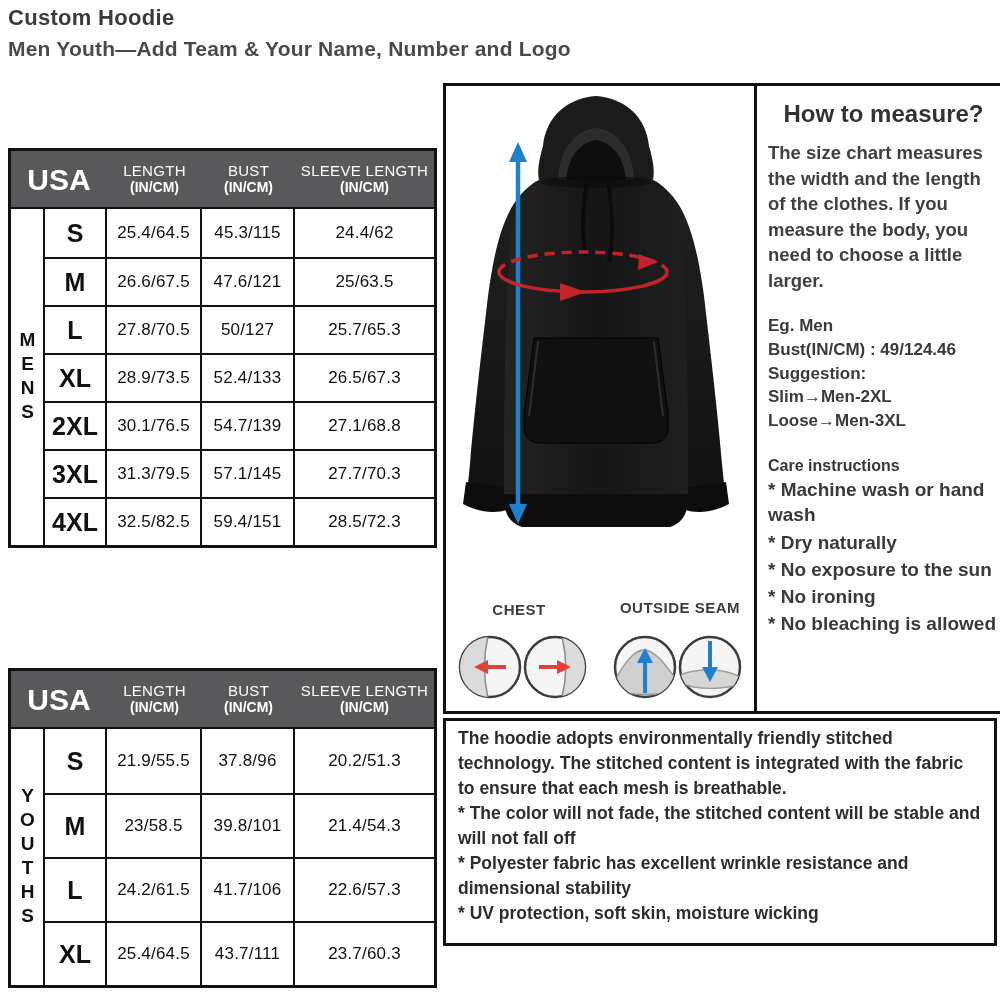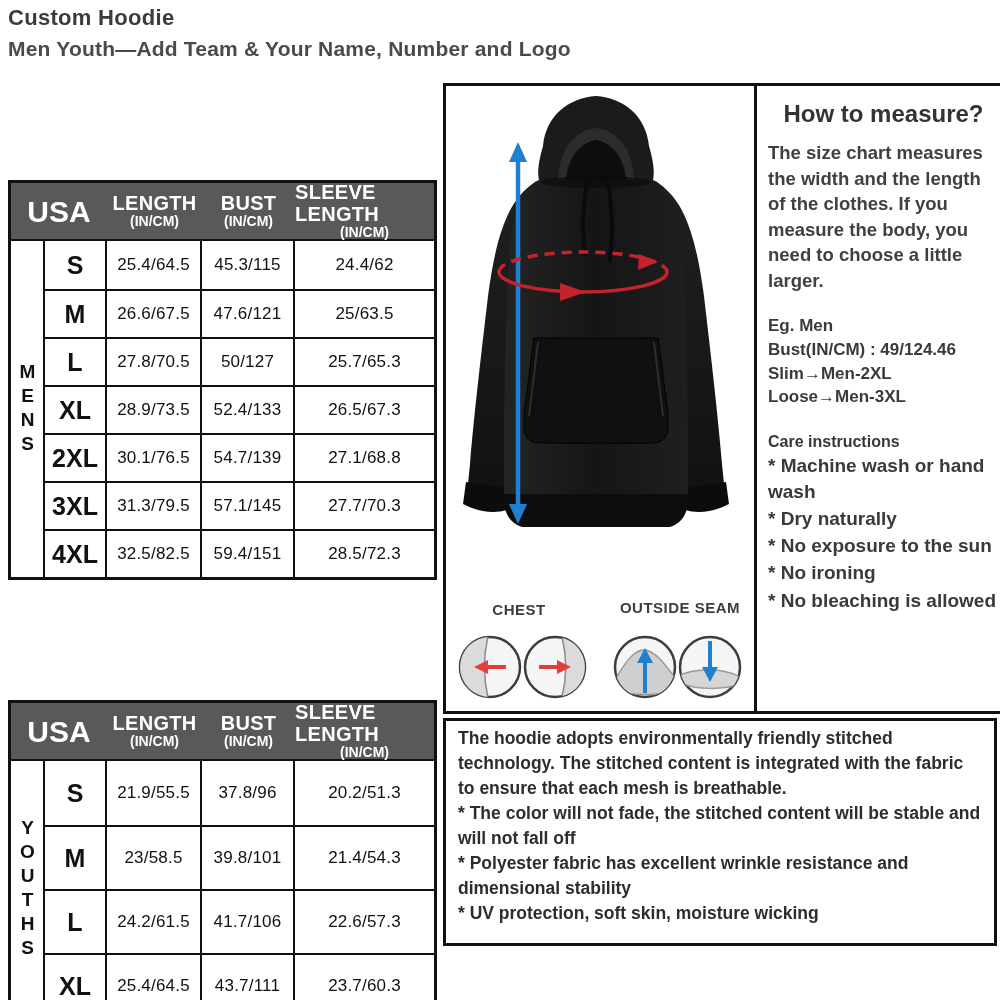--- a/index.html
+++ b/index.html
@@ -8,30 +8,30 @@
     width:1000px; height:1000px; position:relative; overflow:hidden;
     font-family:"Liberation Sans", sans-serif; color:#222;
   }
   .page { position:absolute; inset:0; background:#fff; }
 
   
   .title   { position:absolute; left:8px; top:5px;  font-size:22px; font-weight:bold; color:#3b3b3b; letter-spacing:.3px; }
   .subtitle{ position:absolute; left:8px; top:37px; font-size:21px; font-weight:bold; color:#4a4a4a; letter-spacing:.2px; }
 
   
-  .size-table { position:absolute; left:8px; width:429px; border:3px solid #111; background:#fff;margin-top:32px; }
+  .size-table { position:absolute; left:8px; width:429px; border:3px solid #111; background:#fff; }
   .size-table.mens   { top:148px; }
   .size-table.youths { top:668px; }
   .thead { display:flex; align-items:center; background:#59585a; color:#fff; height:58px; border-bottom:2px solid #111; }
   .hc { display:flex; flex-direction:column; align-items:center; justify-content:center; line-height:1.1; }
   .hc-usa    { width:96px;  font-size:30px; font-weight:bold; }
   .hc-length { width:95px; }
   .hc-bust   { width:93px; }
   .hc-sleeve { flex:1; }
-  .hc .hl { font-size:20px; font-weight:bold; letter-spacing:.3px; }
+  .hc .hl { font-size:15px; font-weight:normal; letter-spacing:.3px; }
   .hc .hu { font-size:14px; font-weight:bold; }
   .tbody { display:grid; grid-template-columns:32px 62px 95px 93px 1fr; }
   .mens   .tbody { grid-auto-rows:48px; }
   .youths .tbody { grid-auto-rows:64px; }
   .vlabel {
     grid-column:1; display:flex; align-items:center; justify-content:center;
     writing-mode:vertical-lr; text-orientation:upright;
     font-weight:bold; font-size:19px; letter-spacing:3px; color:#111;
   }
   .cell { display:flex; align-items:center; justify-content:center; border-left:2px solid #111; color:#111; }
@@ -272,20 +272,21 @@
     <div class="circle-label lbl-chest">CHEST</div>
     <div class="circle-label lbl-seam">OUTSIDE SEAM</div>
   </div>
 
   <div class="measure-panel">
     <div class="measure-heading">How to measure?</div>
     <div class="measure-intro">The size chart measures the width and the length of the clothes.  If you measure the body, you need to choose a little larger.</div>
     <div class="eg-block">
       <div>Eg. Men</div>
       <div>Bust(IN/CM) : 49/124.46</div>
+      <div>Suggestion:</div>
       <div>Slim→Men-2XL</div>
       <div>Loose→Men-3XL</div>
     </div>
     <div class="care-heading">Care instructions</div>
     <div class="care-item">* Machine wash or hand wash</div>
     <div class="care-item">* Dry naturally</div>
     <div class="care-item">* No exposure to the sun</div>
     <div class="care-item">* No ironing</div>
     <div class="care-item">* No bleaching is allowed</div>
   </div>

